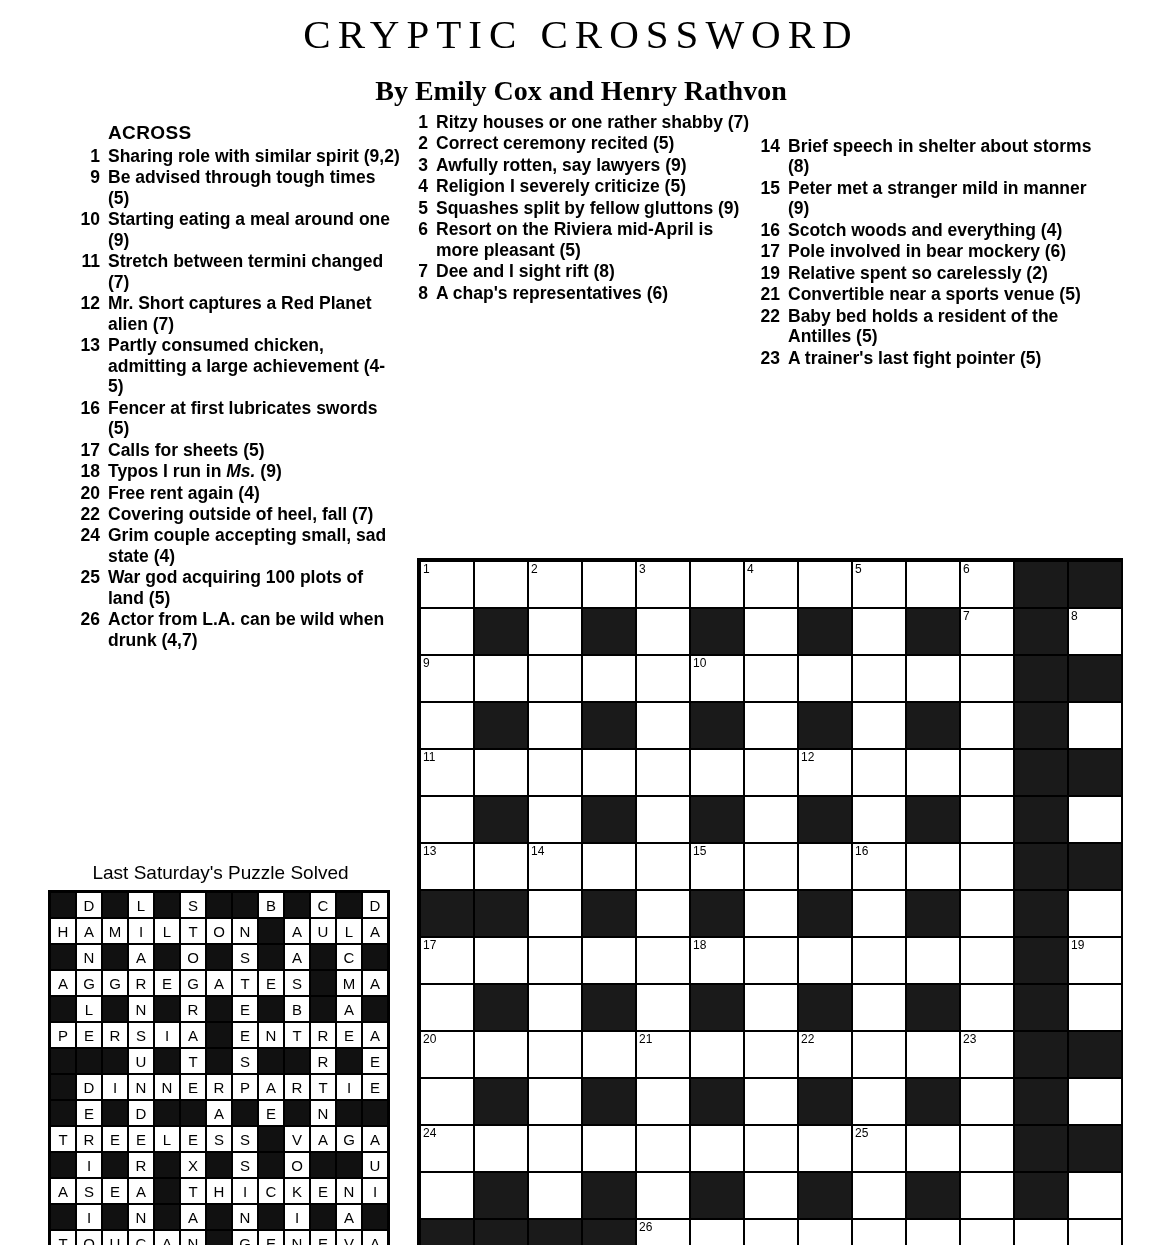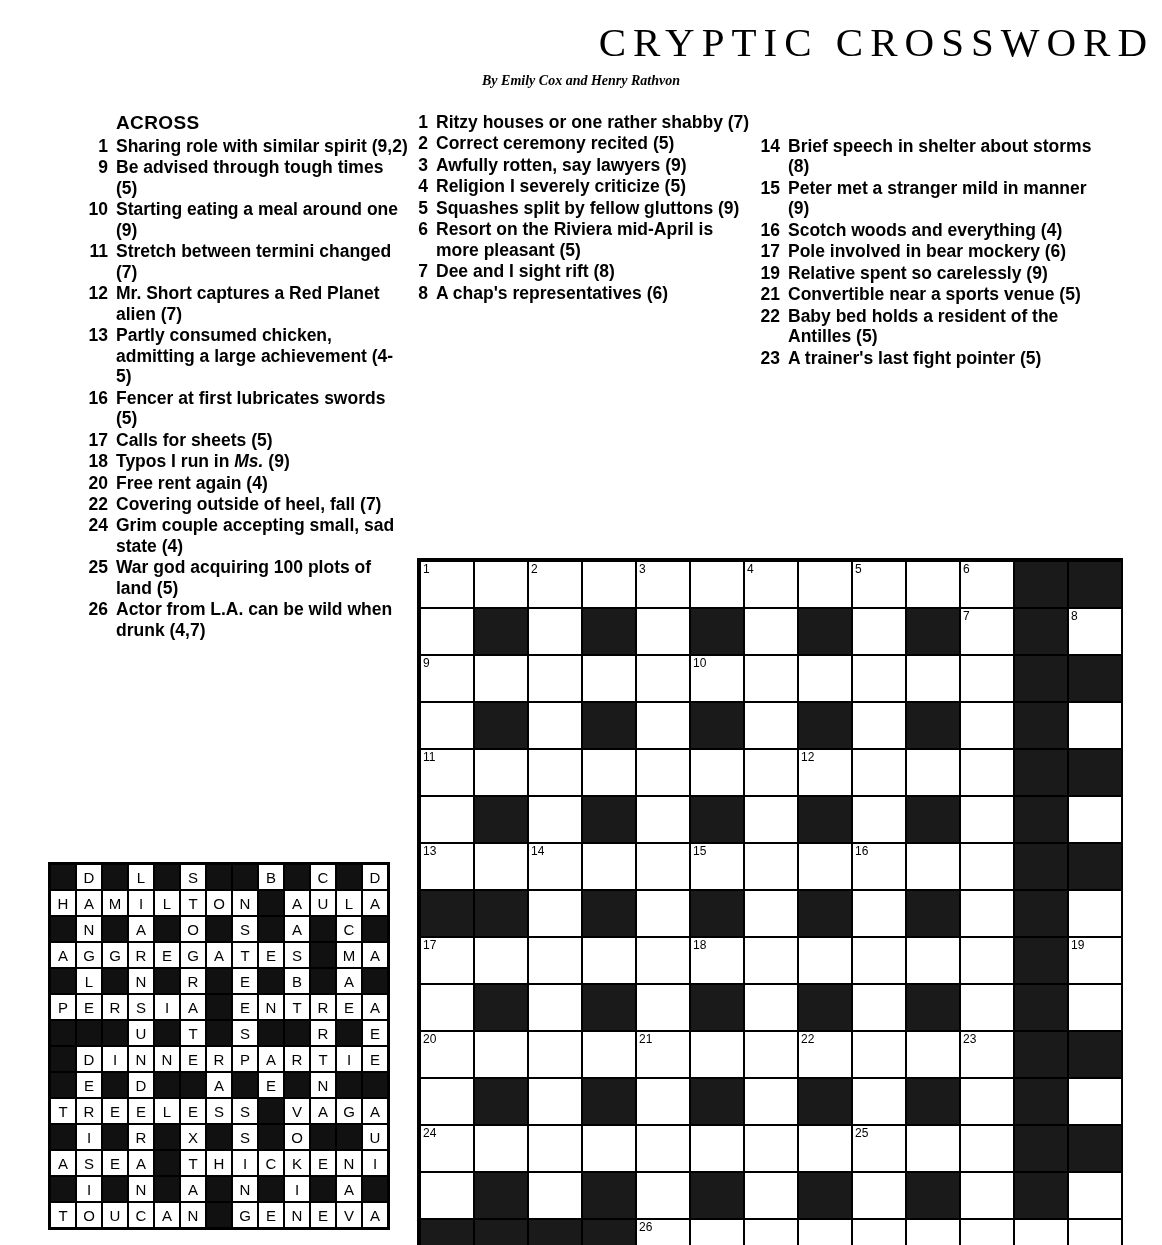--- a/index.html
+++ b/index.html
@@ -20,45 +20,43 @@
   
   #masthead {
     text-align: center;
     padding-top: 12px;
   }
   #puzzle-title {
     font-family: "Liberation Serif", serif;
     font-size: 41px;
     letter-spacing: 7px;
     font-weight: normal;
-    margin: 8px;
+    margin: 0;
     line-height: 1.1;
-    text-align: right;
   }
   #puzzle-byline {
     font-family: "Liberation Serif", serif;
-    font-style: italic;
     font-weight: bold;
-    font-size: 14px;
-    margin: 6px 0 0 0;
+    font-size: 28px;
+    margin: 18px 0 0 0;
   }
 
   
   #clues {
     position: absolute;
     top: 112px;
     left: 0;
     width: 1162px;
     height: 420px;
   }
   .clue-col {
     position: absolute;
     top: 0;
   }
-  #col-across { left: 88px;  width: 320px; }
+  #col-across { left: 80px;  width: 320px; margin-top: 10px; }
   #col-down   { left: 408px; width: 345px; }
   #col-down2  { left: 760px; width: 350px; }
 
   .clue-head {
     font-size: 19px;
     font-weight: bold;
     letter-spacing: .4px;
     margin: 0 0 2px 28px;
   }
   .clue-list { list-style: none; margin: 0; padding: 0; }
@@ -267,40 +265,41 @@
         <li class="clue">
           <span class="num">16</span>
           <span class="txt">Scotch woods and everything (4)</span>
         </li>
         <li class="clue">
           <span class="num">17</span>
           <span class="txt">Pole involved in bear mockery (6)</span>
         </li>
         <li class="clue">
           <span class="num">19</span>
-          <span class="txt">Relative spent so carelessly (9)</span>
+          <span class="txt">Relative spent so carelessly (2)</span>
         </li>
         <li class="clue">
           <span class="num">21</span>
           <span class="txt">Convertible near a sports venue (5)</span>
         </li>
         <li class="clue">
           <span class="num">22</span>
           <span class="txt">Baby bed holds a resident of the Antilles (5)</span>
         </li>
         <li class="clue">
           <span class="num">23</span>
           <span class="txt">A trainer's last fight pointer (5)</span>
         </li>
       </ul>
   </div>
 
 </div>
 
 <div id="solved-wrap">
+  <div id="solved-title">Last Saturday's Puzzle Solved</div>
   <div id="solved-grid">
       <div class="sq blk"></div>
       <div class="sq">D</div>
       <div class="sq blk"></div>
       <div class="sq">L</div>
       <div class="sq blk"></div>
       <div class="sq">S</div>
       <div class="sq blk"></div>
       <div class="sq blk"></div>
       <div class="sq">B</div>

